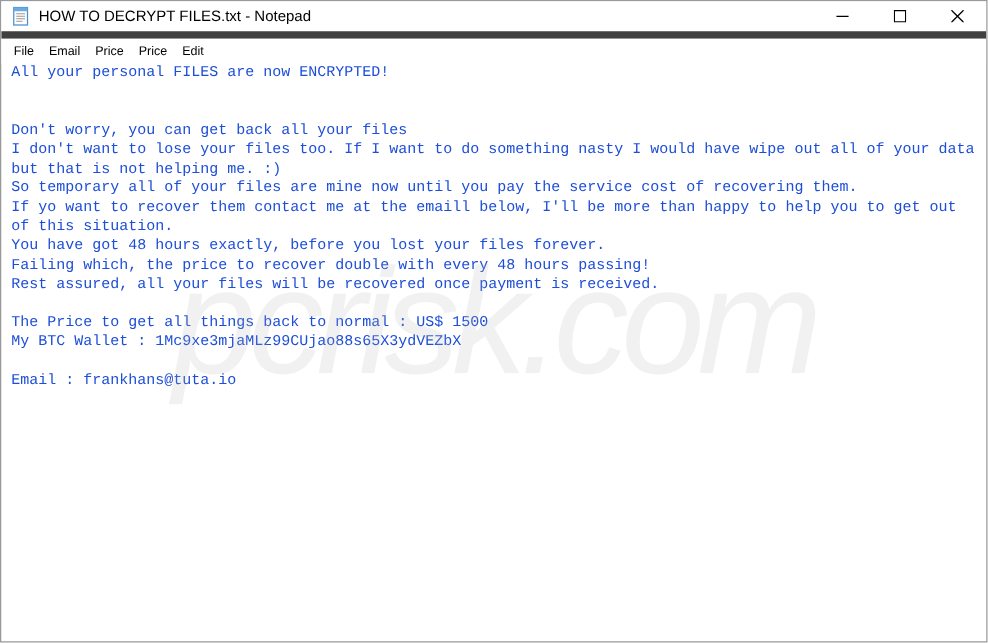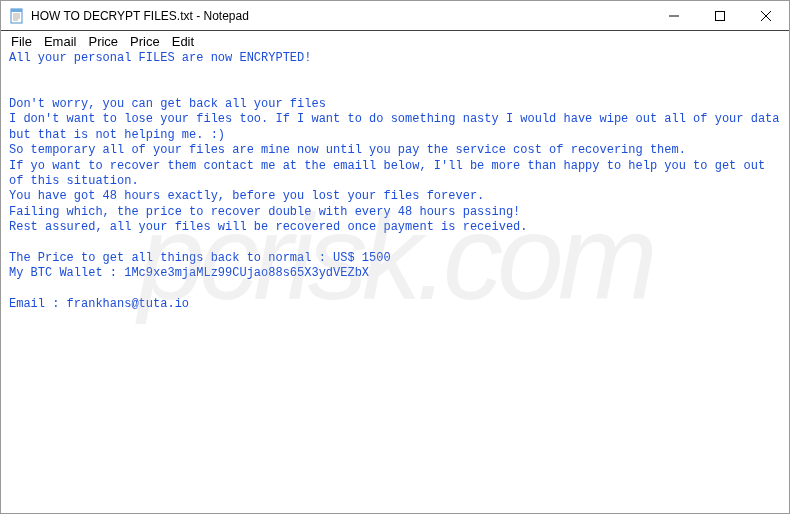--- a/index.html
+++ b/index.html
@@ -13,21 +13,21 @@
       width: 790px;
       height: 514px;
       overflow: hidden;
       border: 1px solid #999;
     }
     .titlebar {
       height: 30px;
       background: #fff;
       display: flex;
       align-items: center;
-      border-bottom: 1px solid #404040;
+      border-bottom: 6px solid #404040;
     }
     .titlebar-icon {
       width: 16px;
       height: 16px;
       margin-left: 8px;
       margin-right: 6px;
       display: inline-flex;
       align-items: center;
       justify-content: center;
     }
@@ -49,21 +49,21 @@
       font-size: 10px;
       color: #000;
       cursor: pointer;
     }
     .menubar {
       height: 20px;
       background: #fff;
       display: flex;
       align-items: center;
       padding-left: 4px;
-      font-size: 13px;
+      font-size: 10px;
     }
     .menu-item {
       padding: 1px 6px;
       cursor: pointer;
     }
     .content {
       padding: 0px 8px;
       font-family: Liberation Mono, monospace;
       font-size: 12px;
       line-height: 1.28;

